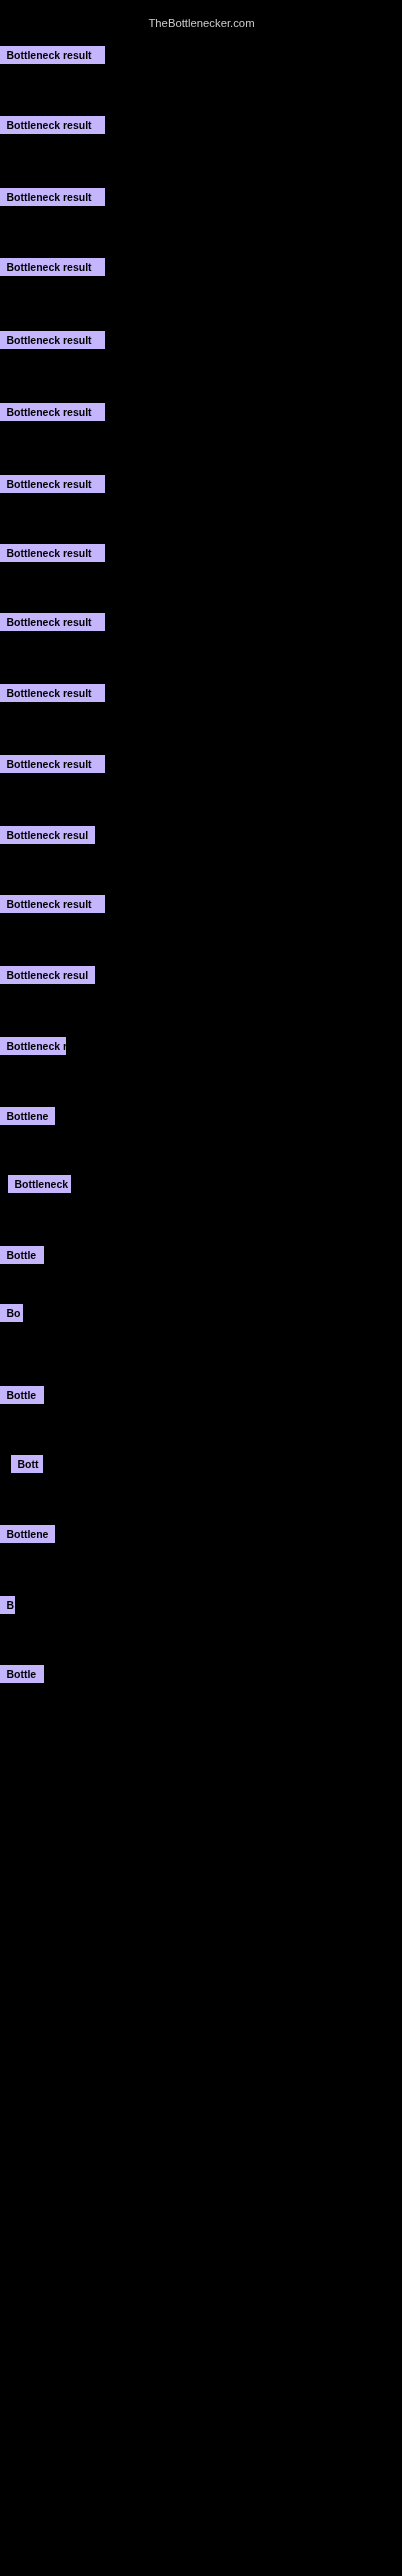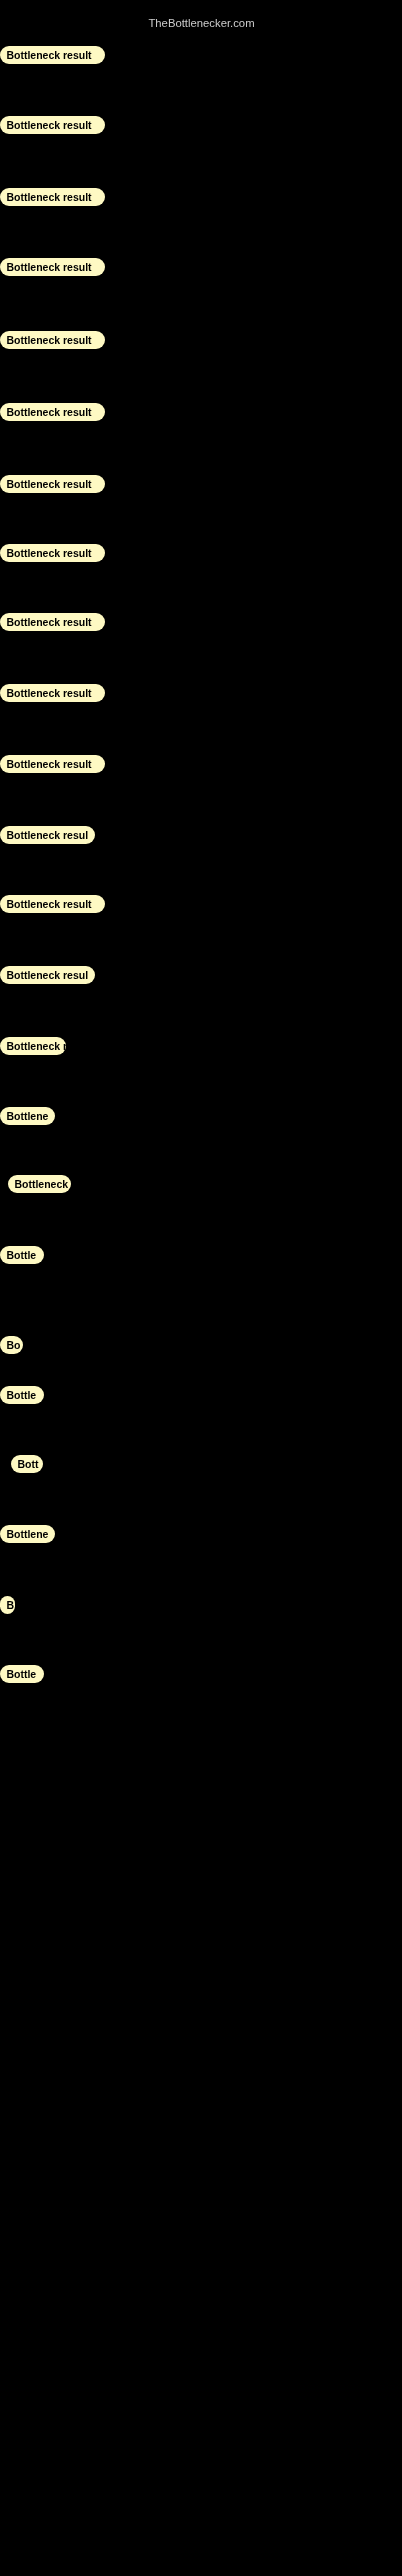--- a/index.html
+++ b/index.html
@@ -16,26 +16,26 @@
     }
     .site-title {
       text-align: center;
       color: #cccccc;
       font-size: 11.3px;
       padding: 17px 0;
       width: 100%;
     }
     .bottleneck-badge {
       display: inline-block;
-      background-color: #fef9c3;
+      background-color: #c4b5fd;
       color: #000000;
       font-size: 10.5px;
       font-weight: bold;
       padding: 3.2px 6.4px;
-      border-radius: 9px;
+      border-radius: 0;
       white-space: nowrap;
       overflow: hidden;
     }
     .row {
       position: absolute;
       left: 0;
     }
   </style>
 </head>
 <body>
@@ -56,20 +56,20 @@
     <div class="row" style="top: 613px; left: 0px;"><div class="bottleneck-badge" style="max-width: 121px; width: 105px; overflow: hidden; text-overflow: clip;">Bottleneck result</div></div>
     <div class="row" style="top: 684px; left: 0px;"><div class="bottleneck-badge" style="max-width: 121px; width: 105px; overflow: hidden; text-overflow: clip;">Bottleneck result</div></div>
     <div class="row" style="top: 755px; left: 0px;"><div class="bottleneck-badge" style="max-width: 121px; width: 105px; overflow: hidden; text-overflow: clip;">Bottleneck result</div></div>
     <div class="row" style="top: 826px; left: 0px;"><div class="bottleneck-badge" style="max-width: 111px; width: 95px; overflow: hidden; text-overflow: clip;">Bottleneck resul</div></div>
     <div class="row" style="top: 895px; left: 0px;"><div class="bottleneck-badge" style="max-width: 121px; width: 105px; overflow: hidden; text-overflow: clip;">Bottleneck result</div></div>
     <div class="row" style="top: 966px; left: 0px;"><div class="bottleneck-badge" style="max-width: 111px; width: 95px; overflow: hidden; text-overflow: clip;">Bottleneck resul</div></div>
     <div class="row" style="top: 1037px; left: 0px;"><div class="bottleneck-badge" style="max-width: 85px; width: 66px; overflow: hidden; text-overflow: clip;">Bottleneck r</div></div>
     <div class="row" style="top: 1107px; left: 0px;"><div class="bottleneck-badge" style="max-width: 71px; width: 55px; overflow: hidden; text-overflow: clip;">Bottlene</div></div>
     <div class="row" style="top: 1175px; left: 8px;"><div class="bottleneck-badge" style="max-width: 79px; width: 63px; overflow: hidden; text-overflow: clip;">Bottleneck</div></div>
     <div class="row" style="top: 1246px; left: 0px;"><div class="bottleneck-badge" style="max-width: 60px; width: 44px; overflow: hidden; text-overflow: clip;">Bottle</div></div>
-    <div class="row" style="top: 1336px; left: 0px;"><div class="bottleneck-badge" style="max-width: 39px; width: 22.5px; overflow: hidden; text-overflow: clip;">Bo</div></div>
+    <div class="row" style="top: 1304px; left: 0px;"><div class="bottleneck-badge" style="max-width: 39px; width: 22.5px; overflow: hidden; text-overflow: clip;">Bo</div></div>
     <div class="row" style="top: 1386px; left: 0px;"><div class="bottleneck-badge" style="max-width: 60px; width: 44px; overflow: hidden; text-overflow: clip;">Bottle</div></div>
     <div class="row" style="top: 1455px; left: 0px; padding-left: 11px;"><div class="bottleneck-badge" style="max-width: 48px; width: 32px; overflow: hidden; text-overflow: clip;">Bott</div></div>
     <div class="row" style="top: 1525px; left: 0px;"><div class="bottleneck-badge" style="max-width: 71px; width: 55px; overflow: hidden; text-overflow: clip;">Bottlene</div></div>
     <div class="row" style="top: 1596px; left: 0px;"><div class="bottleneck-badge" style="max-width: 31px; width: 14.5px; overflow: hidden; text-overflow: clip;">B</div></div>
     <div class="row" style="top: 1665px; left: 0px;"><div class="bottleneck-badge" style="max-width: 60px; width: 44px; overflow: hidden; text-overflow: clip;">Bottle</div></div>
   </div>
 
 
 </body></html>

